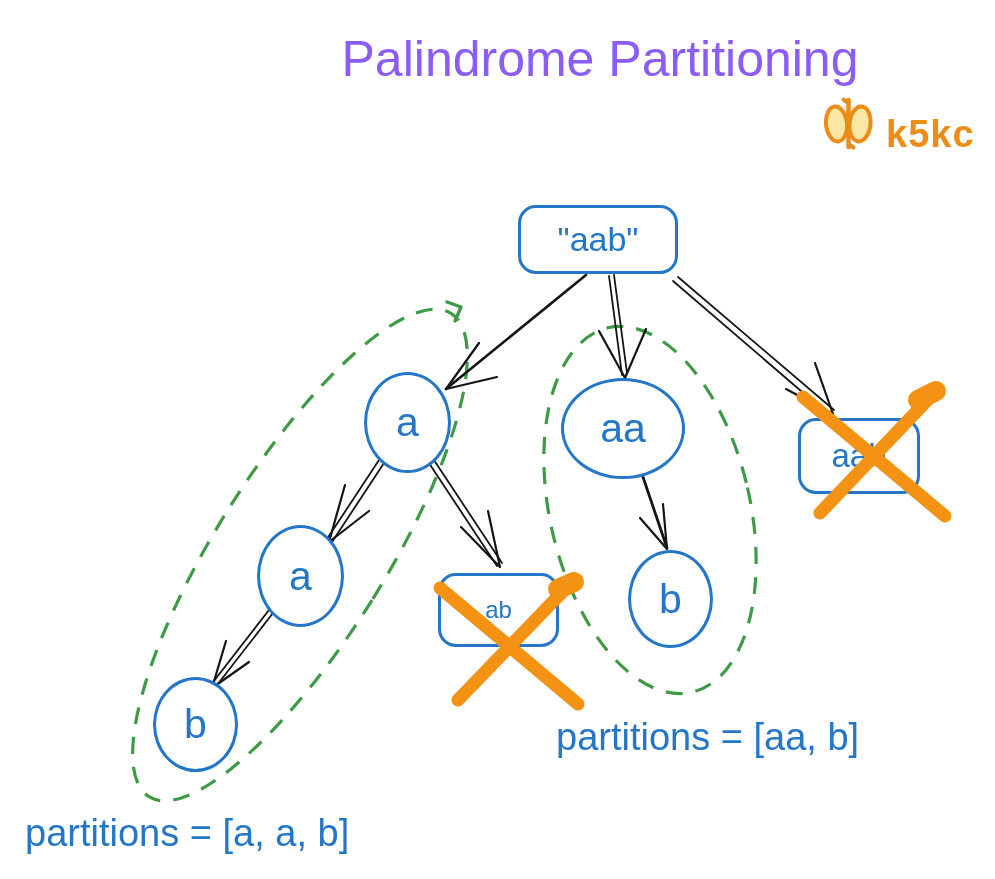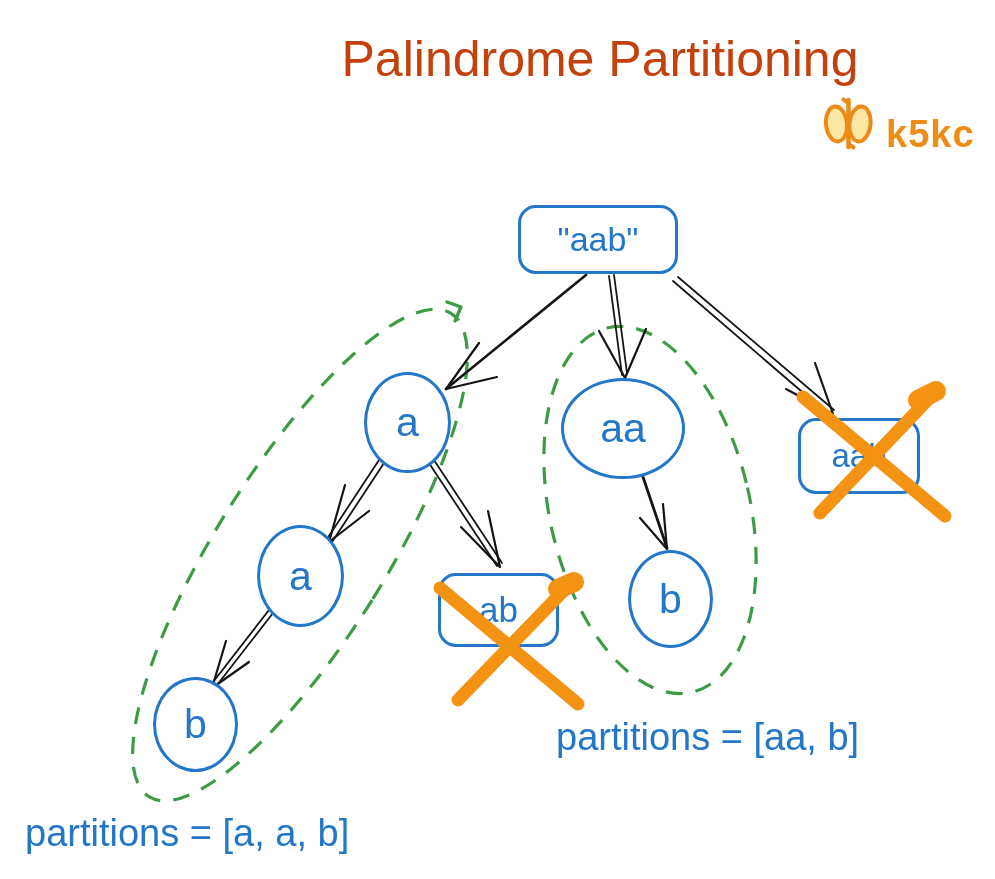--- a/index.html
+++ b/index.html
@@ -1,21 +1,21 @@
 <!DOCTYPE html>
 <html><head>
 <meta charset="utf-8">
 <style>
   html,body { margin:0; padding:0; background:#ffffff; }
   body { font-family:"Liberation Sans","DejaVu Sans",sans-serif; }
   .page { position:relative; width:995px; height:879px; background:#ffffff; overflow:hidden; }
 
   .title {
     position:absolute; left:600px; top:30px; transform:translateX(-50%);
-    font-size:50px; font-weight:400; color:#c2410c; white-space:nowrap;
+    font-size:50px; font-weight:400; color:#8b5cf6; white-space:nowrap;
   }
 
   .brand { position:absolute; left:820px; top:96px; display:flex; align-items:center; }
   .brand-text {
     position:absolute; left:66px; top:2px;
     font-size:38px; font-weight:700; color:#ee8d15; letter-spacing:1px; white-space:nowrap;margin-top:15px;
   }
 
   svg.layer { position:absolute; left:0; top:0; pointer-events:none; }
   #arrow-layer { z-index:1; }
@@ -27,21 +27,21 @@
     border:3.5px solid #2376c8; color:#2376c8; background:#ffffff;
   }
   .node.rect  { border-radius:18px; }
   .node.round { border-radius:50%; }
 
   .node-root { left:518px; top:205px; width:160px; height:69px; font-size:34px; }
   .node-a1   { left:364px; top:372px; width:87px;  height:101px; font-size:41px; }
   .node-aa   { left:561px; top:378px; width:124px; height:101px; font-size:41px; }
   .node-aab  { left:798px; top:418px; width:122px; height:76px;  font-size:33px; border-radius:16px; }
   .node-a2   { left:257px; top:525px; width:87px;  height:102px; font-size:41px; }
-  .node-ab   { left:438px; top:573px; width:121px; height:74px;  font-size:35px; border-radius:16px; }
+  .node-ab   { left:438px; top:573px; width:121px; height:74px;  font-size:24px; border-radius:16px; }
   .node-b1   { left:153px; top:677px; width:85px;  height:95px;  font-size:41px; }
   .node-b2   { left:628px; top:550px; width:85px;  height:98px;  font-size:41px; }
 
   .partition-label {
     position:absolute; z-index:2; color:#2376c8; font-size:38px; white-space:nowrap;
   }
   .partition-label.left { left:25px;  top:812px; }
   .partition-label.mid  { left:556px; top:716px; }
 </style>
 </head>

